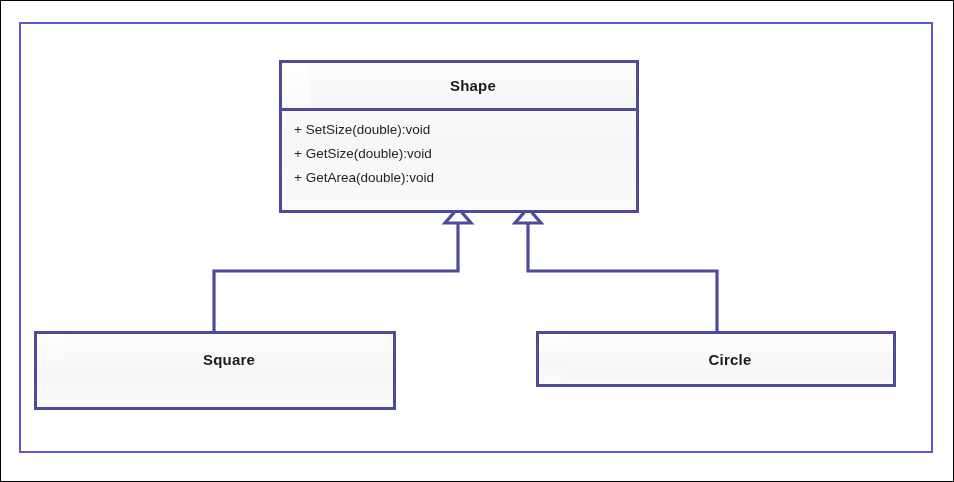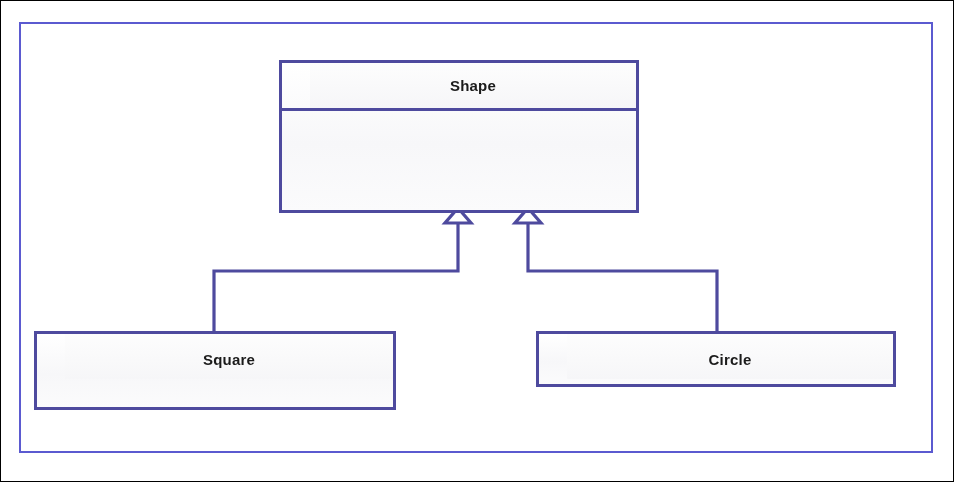--- a/index.html
+++ b/index.html
@@ -113,20 +113,25 @@
 
     <g>
       <path d="M 716 330 L 716 270 L 527 270 L 527 222" fill="none" stroke="#4e4a9e" stroke-width="3.2" stroke-linecap="butt" stroke-linejoin="miter"></path>
       <polygon points="527,207 540,222 514,222" fill="#ffffff" stroke="#4e4a9e" stroke-width="3.2" stroke-linejoin="miter"></polygon>
     </g>
   </svg>
 
   <div class="uml-class" id="class-shape">
     <div class="uml-title">Shape</div>
     <div class="uml-divider"></div>
+    <div class="uml-members">
+      <div class="uml-member">+ SetSize(double):void</div>
+      <div class="uml-member">+ GetSize(double):void</div>
+      <div class="uml-member">+ GetArea(double):void</div>
+    </div>
   </div>
 
   <div class="uml-class" id="class-square">
     <div class="uml-title leaf-title">Square</div>
   </div>
 
   <div class="uml-class" id="class-circle">
     <div class="uml-title leaf-title">Circle</div>
   </div>
 

